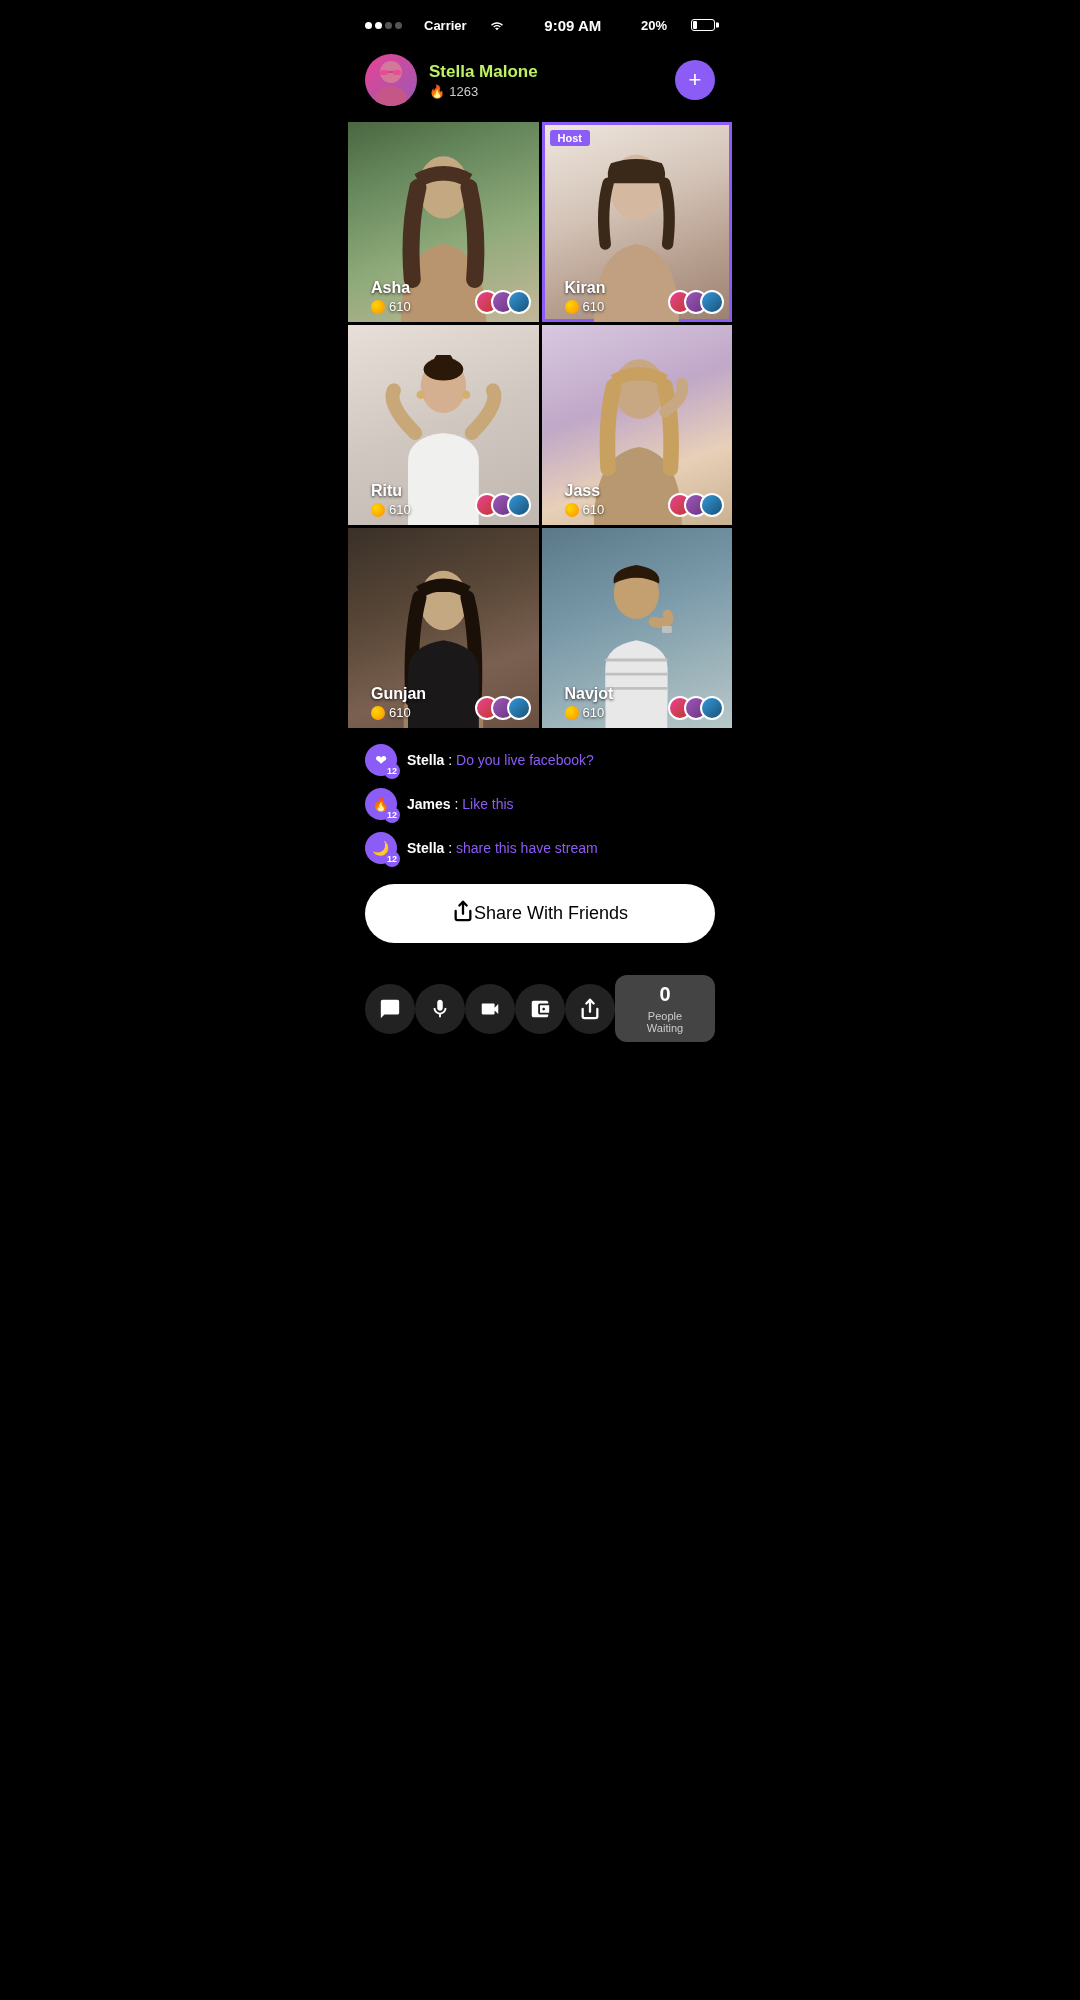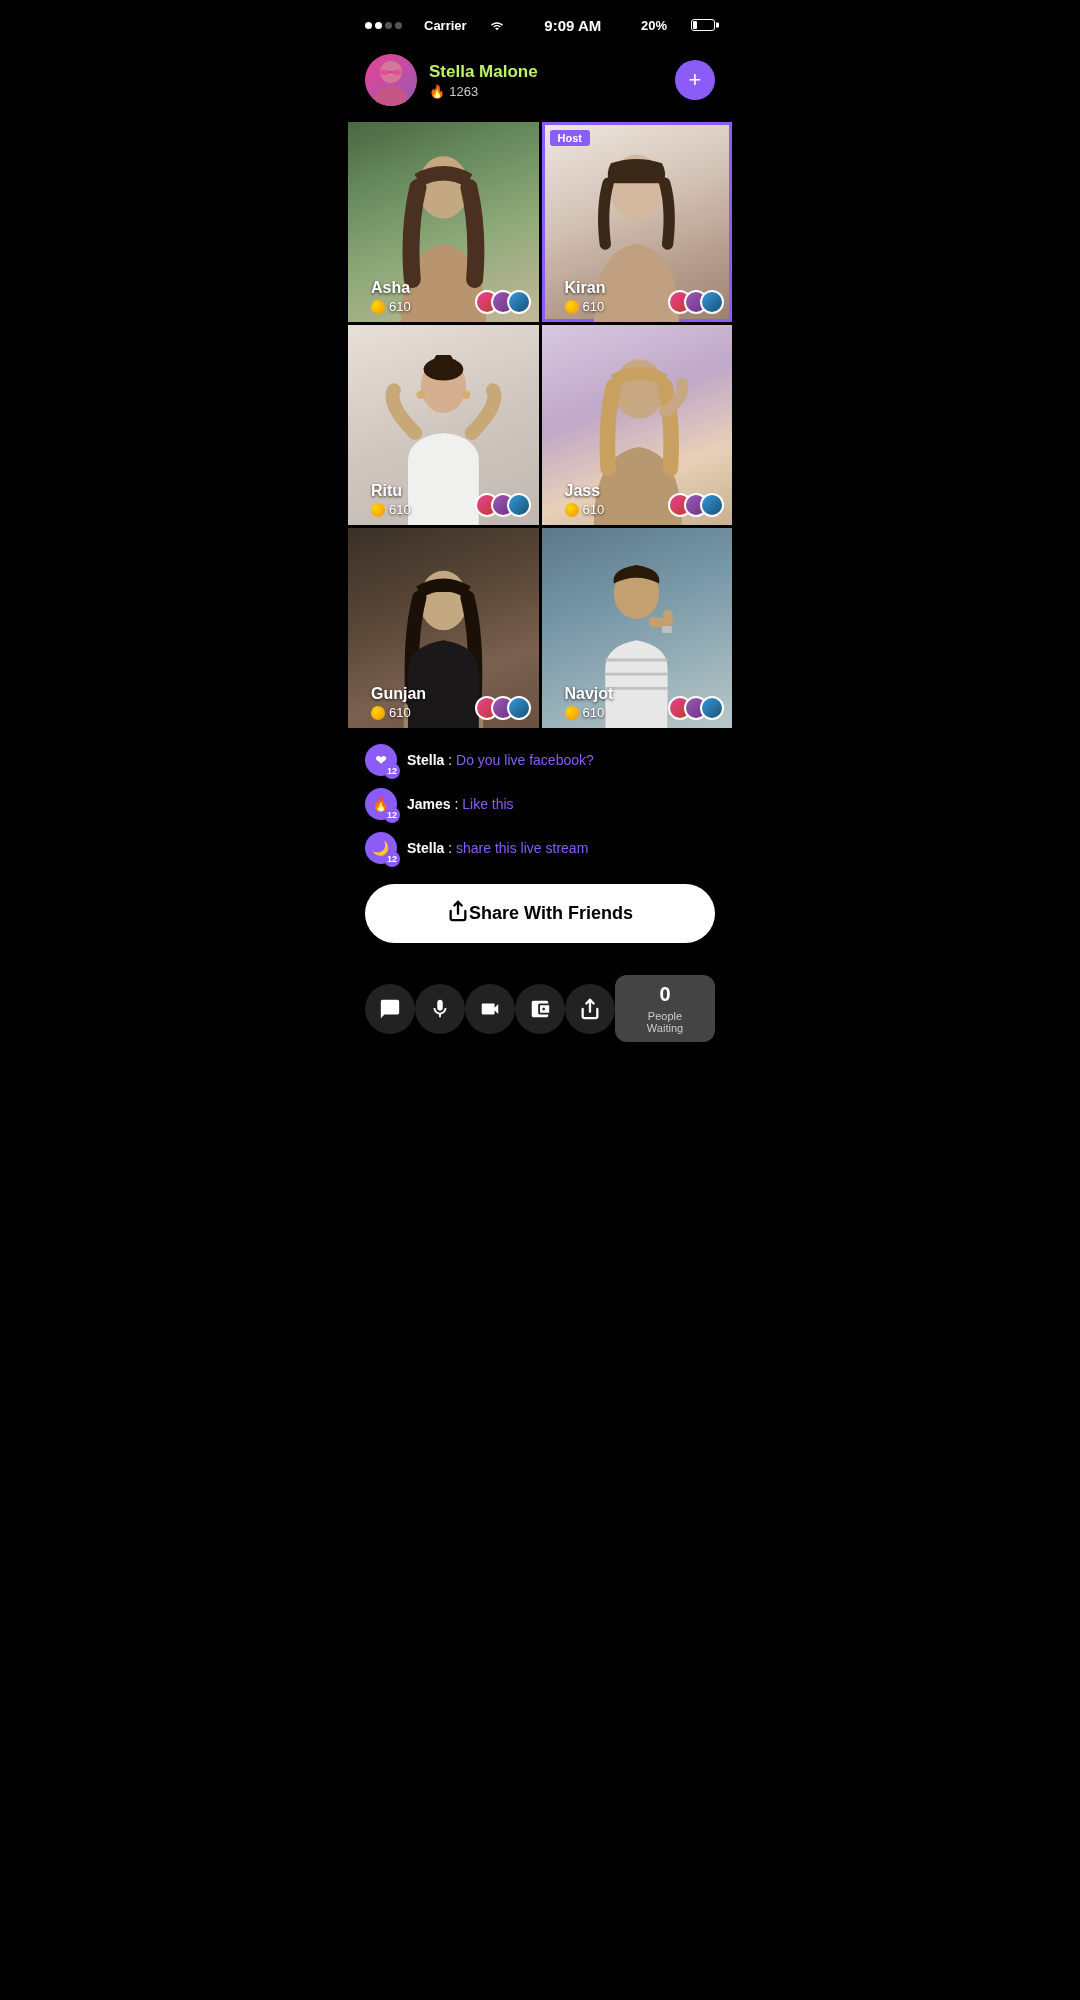--- a/index.html
+++ b/index.html
@@ -317,21 +317,21 @@
       align-items: center;
       justify-content: center;
       gap: 0;
       background: #fff;
       color: #000;
       border: none;
       border-radius: 30px;
       padding: 16px 24px;
       width: 100%;
       font-size: 18px;
-      font-weight: 700;
+      font-weight: 400;
       cursor: pointer;
     }
     .share-icon {
       font-size: 20px;
     }
 
     
     .bottom-bar {
       display: flex;
       align-items: center;
@@ -627,21 +627,21 @@
       <span class="username">James</span><span> : </span><span class="message">Like this</span>
     </div>
   </div>
 
   <div class="chat-message">
     <div class="chat-avatar-wrap">
       <div class="chat-avatar star">🌙</div>
       <div class="chat-badge">12</div>
     </div>
     <div class="chat-text">
-      <span class="username">Stella</span><span> : </span><span class="message">share this live stream</span>
+      <span class="username">Stella</span><span> : </span><span class="message">share this have stream</span>
     </div>
   </div>
 
 </div>
 
 <div class="share-section">
   <button class="share-button">
     <span class="share-icon">
       <svg width="22" height="22" viewBox="0 0 24 24" fill="none" stroke="#000" stroke-width="2.5" stroke-linecap="round" stroke-linejoin="round">
         <path d="M4 12v8a2 2 0 0 0 2 2h12a2 2 0 0 0 2-2v-8"></path>

